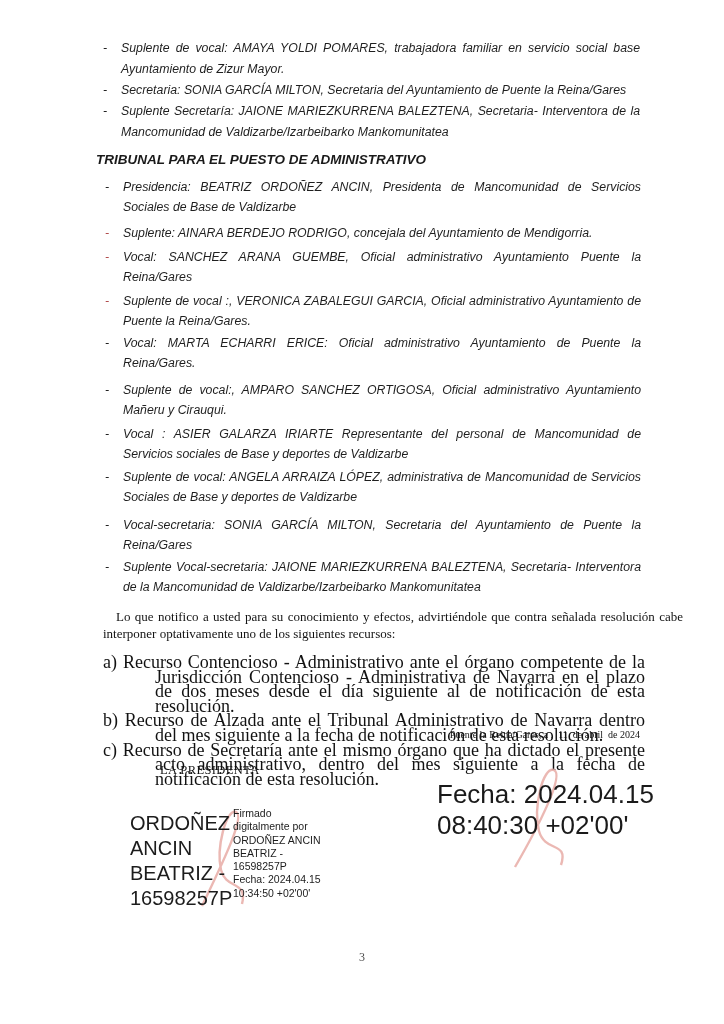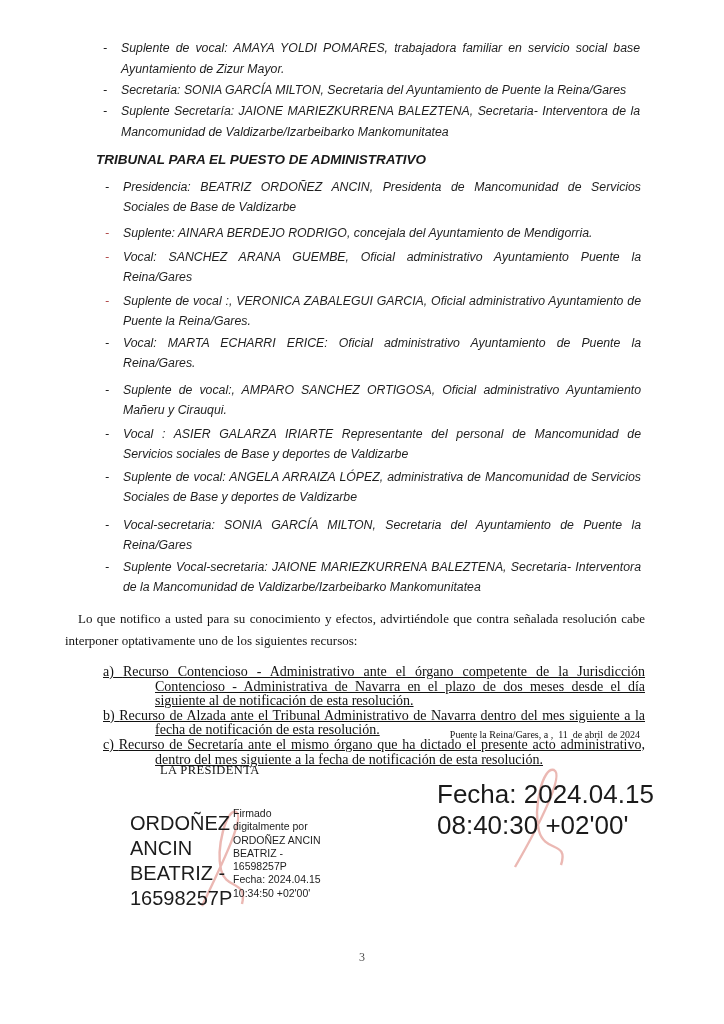--- a/index.html
+++ b/index.html
@@ -31,25 +31,25 @@
   #list2 .li:nth-of-type(10){margin-top:2px}
   
   #heading {
     margin:9px 0 10px 96px;
     font-style:italic; font-weight:bold;
     font-size:13.5px; color:#1a1a1a;
   }
   
   .serif { font-family:"Liberation Serif", serif; color:#121212; }
   #notice {
-    margin:11px 0 0 65px; width:580px;
-    font-size:13px; line-height:22px;
+    margin:11px 0 0 103px; width:580px;
+    font-size:13px; line-height:17px;
     text-align:justify; text-indent:13px;
   }
-  #recursos { margin:13px 16px 0 103px; width:542px; font-size:14px; line-height:14.6px;text-decoration:underline; }
+  #recursos { margin:13px 16px 0 103px; width:542px; font-size:18px; line-height:14.6px; }
   .recurso { padding-left:52px; text-indent:-52px; text-align:justify; }
   
   #dateline {
     position:absolute; top:729px; right:84px;
     font-size:10px; white-space:pre;
   }
   #presidenta {
     position:absolute; top:763px; left:160px;
     font-size:12.5px; letter-spacing:0.4px;
   }

